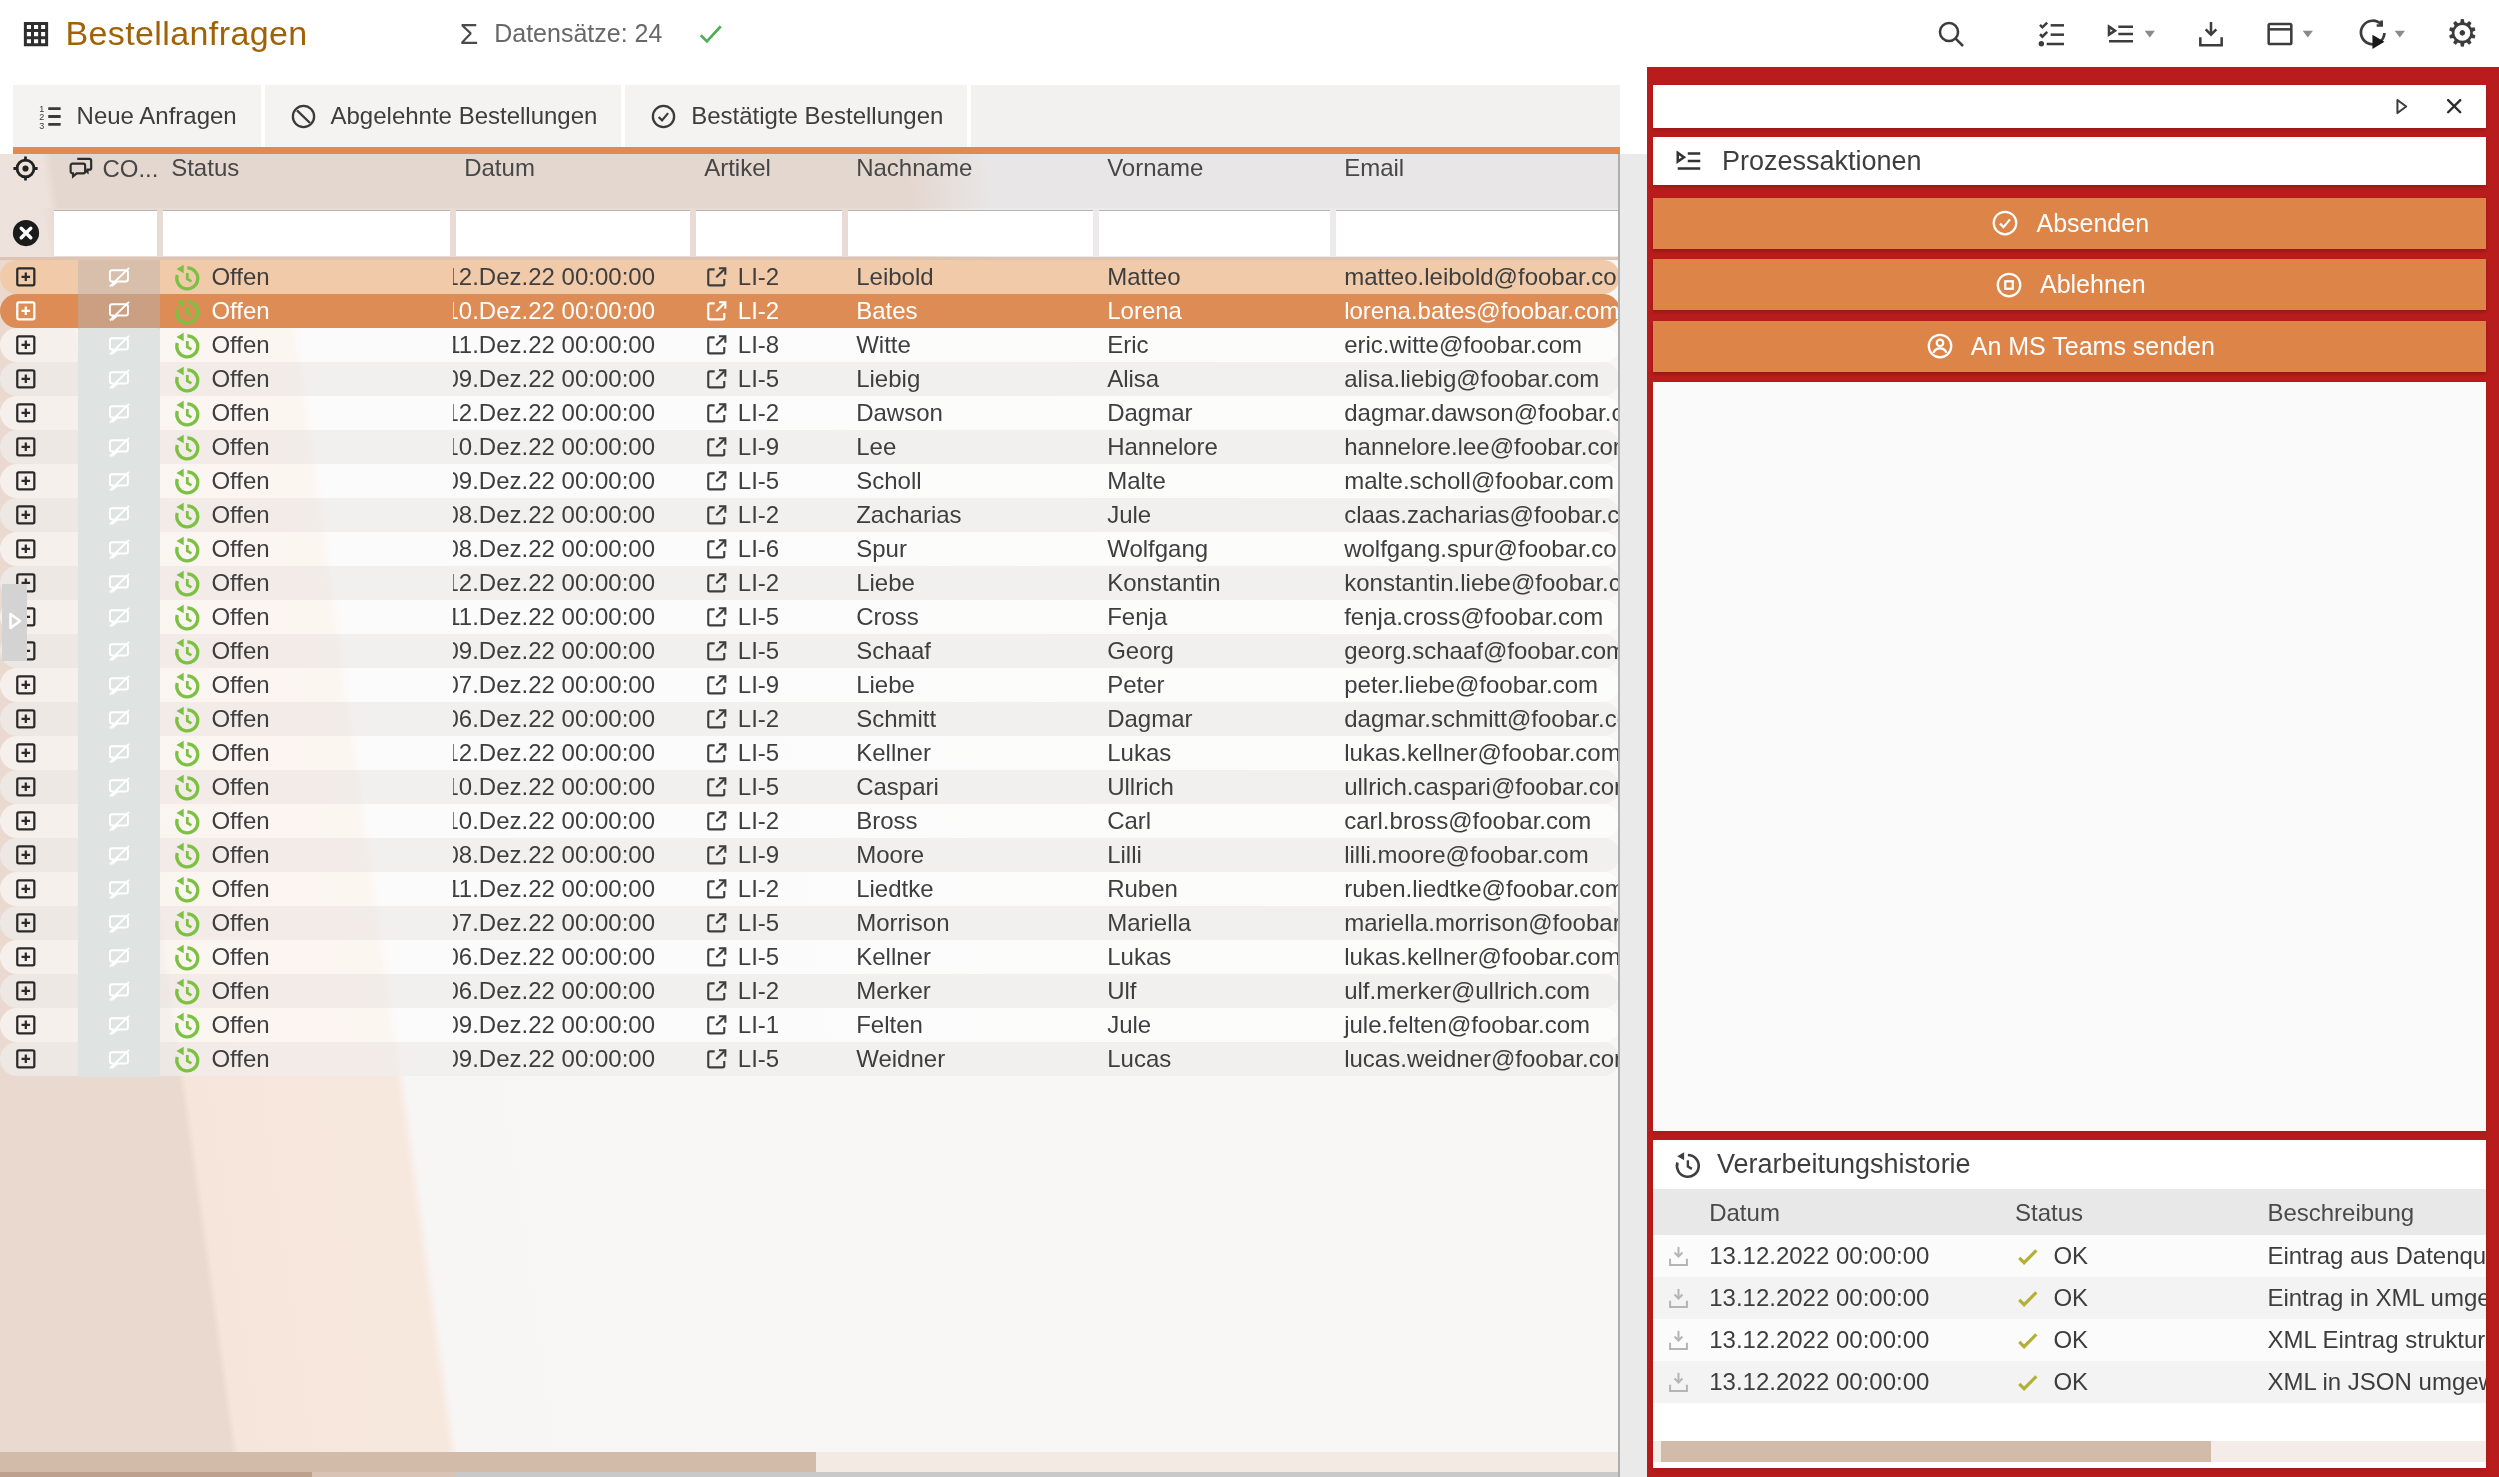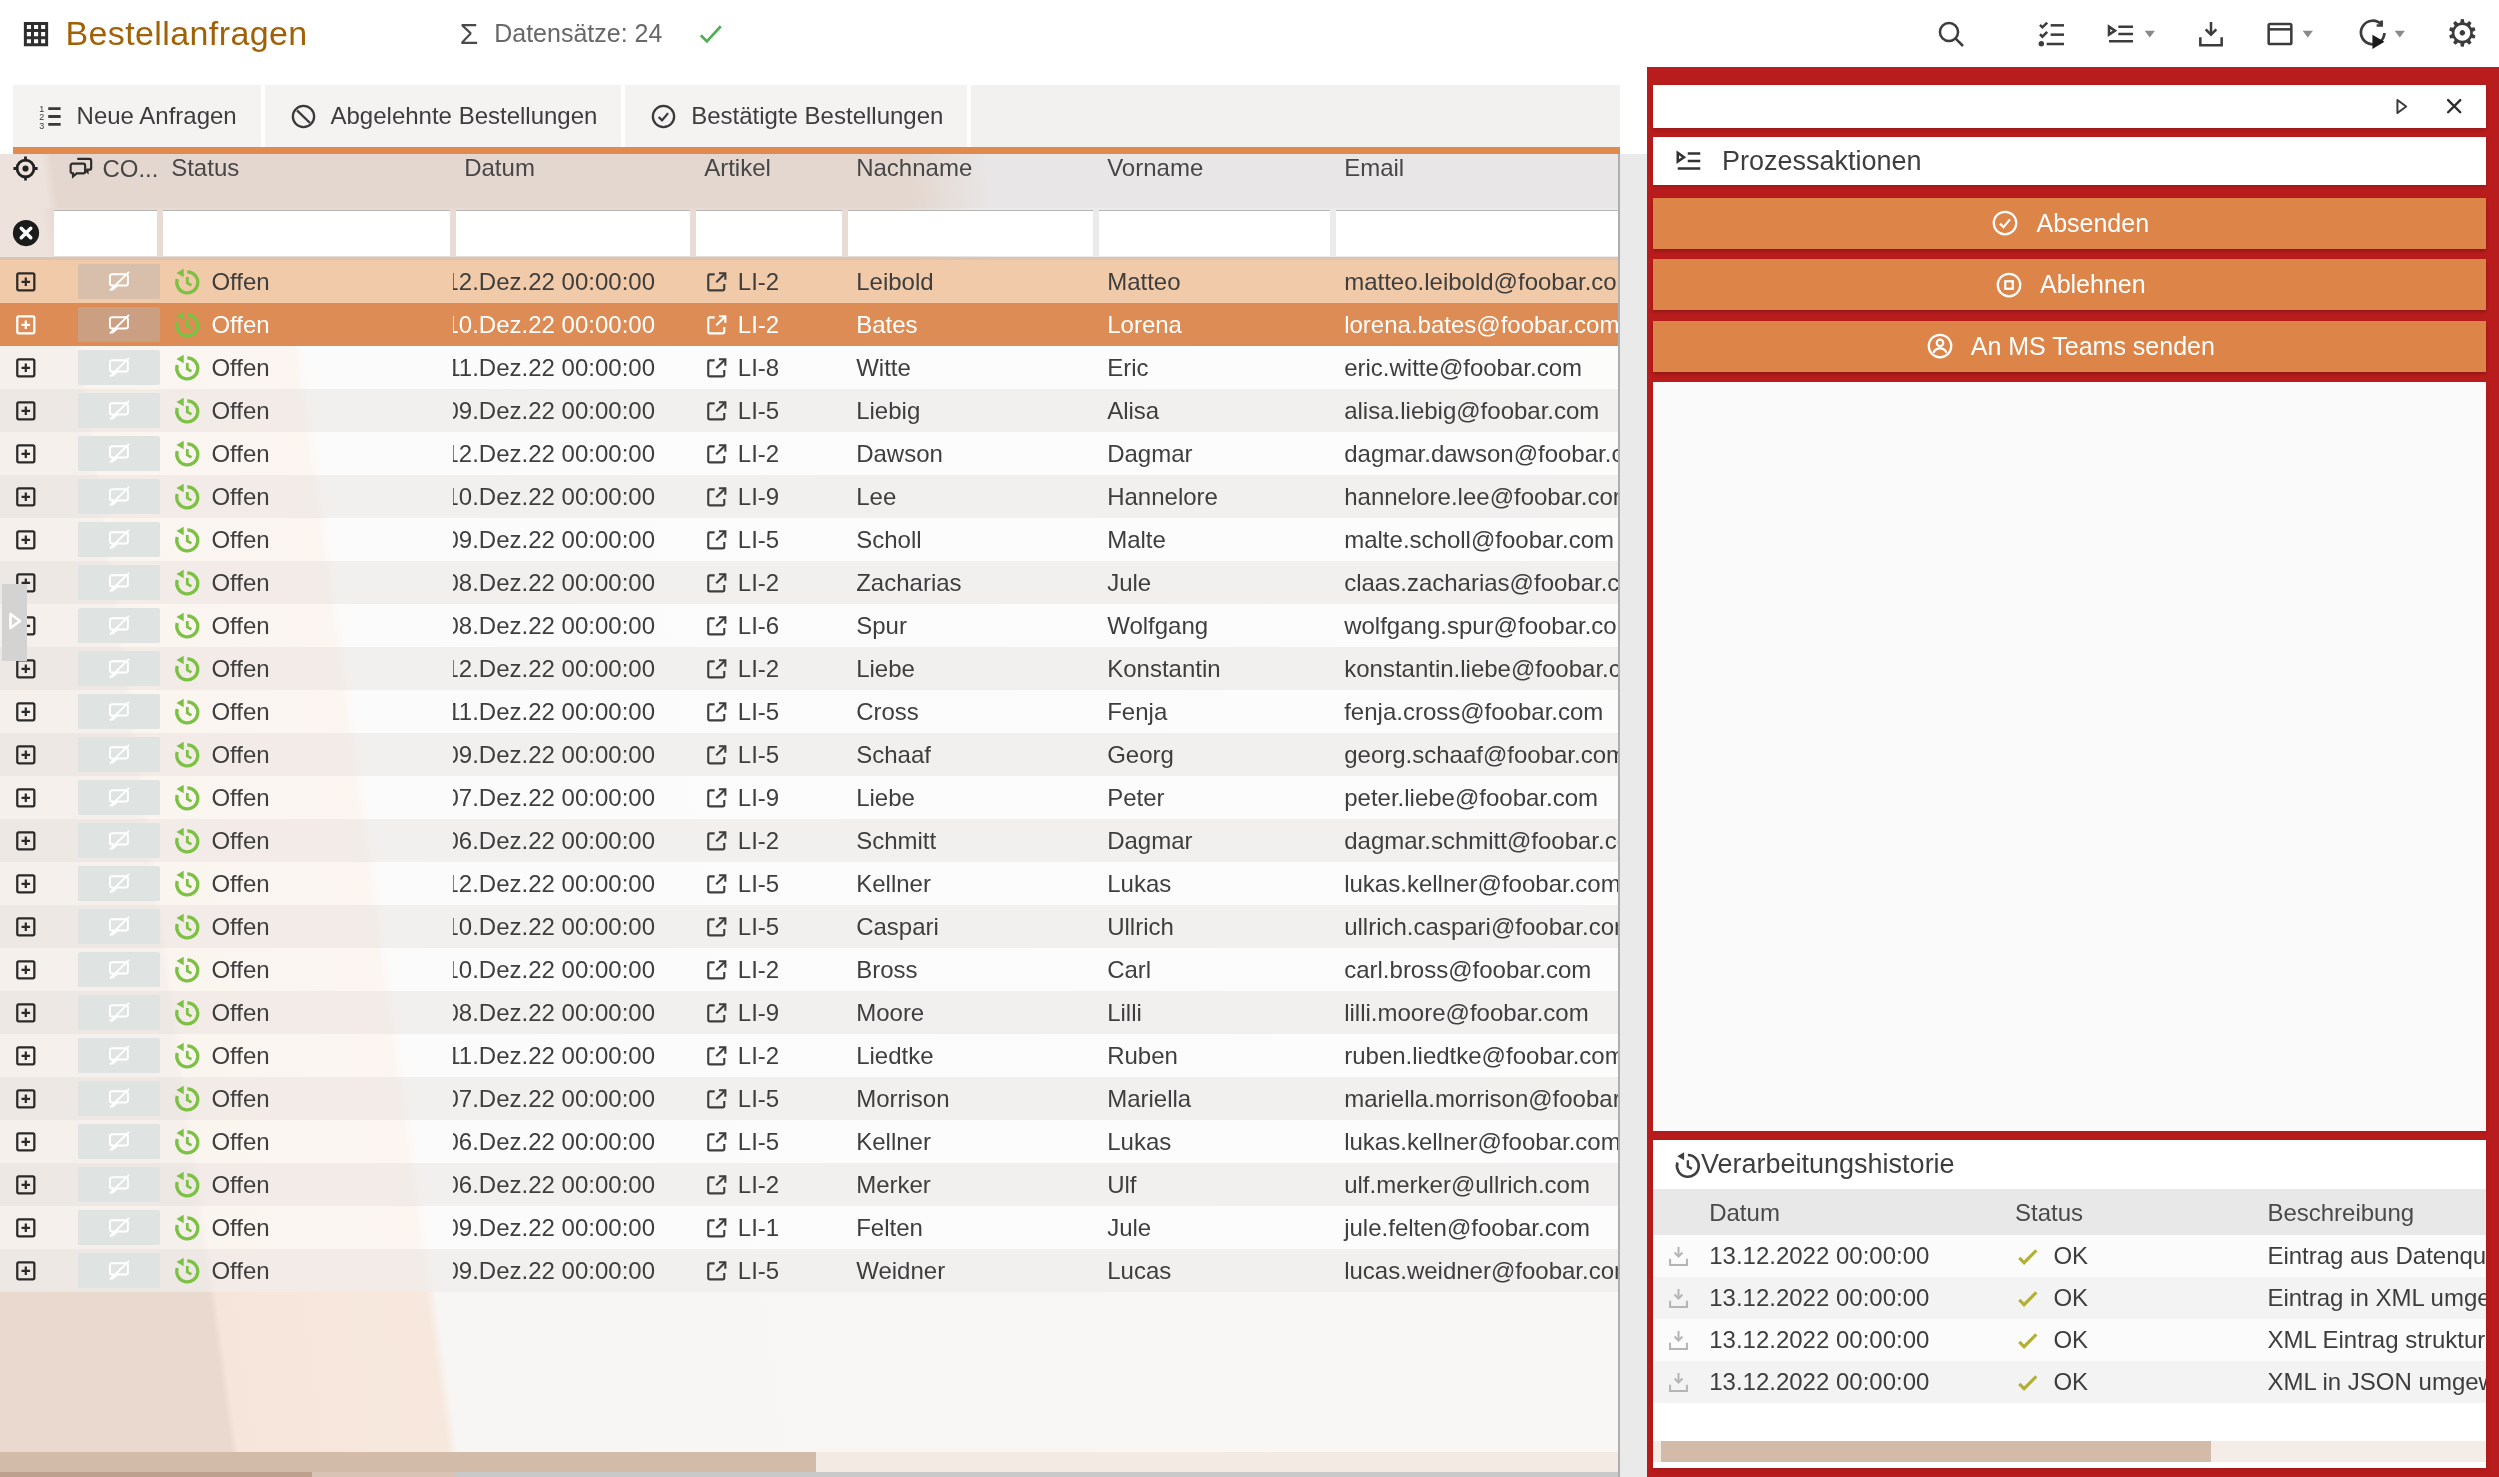--- a/index.html
+++ b/index.html
@@ -44,21 +44,21 @@
   .c6 { width:237px; flex:none; }
   .c7 { width:288px; flex:none; }
   .gh-cell.c1 { padding-left:16px; gap:6.4px; }
 
   .filter-row { display:flex; height:52px; align-items:stretch; border-bottom:3.2px solid #dcc3b2;
     background:linear-gradient(82deg,rgba(242,236,232,.5) 0 3%,#e7dbd4 3.6% 56%,#eceaea 61% 100%); }
   .fl-cell { flex:none; display:flex; align-items:center; justify-content:center; }
   .fl-cell input { width:calc(100% - 6.4px); height:46px; border:none; border-top:1.6px solid #b5b5b5; background:#fff; outline:none; font-size:22.4px; padding:0 8px; }
 
   .rows-wrap { width:1620px; }
-  .row { display:flex; height:43px; align-items:center; font-size:24px; font-weight:300; color:#3e3e3e; cursor:pointer; }
+  .row { display:flex; height:34px; align-items:center; font-size:24px; font-weight:300; color:#3e3e3e; cursor:pointer;border-radius:17px; }
   .row:nth-child(odd) { background:rgba(255,255,255,.60); }
   .row:nth-child(even) { background:rgba(240,237,235,.72); }
   .row.hl-hover { background:#f0caa9; }
   .row.hl-selected { background:#de8c55; color:#fff; }
   .cell { overflow:hidden; white-space:nowrap; display:flex; align-items:center; padding-left:11.2px; }
   .cell.c0 { justify-content:center; padding-left:0; }
   .cell.c3 { justify-content:flex-end; padding-right:38px; padding-left:0; }
   .expand-ic { color:#2a2a2a; }
   .row.hl-selected .expand-ic { color:#fff; }
   .notif-chip { width:83px; height:35px; margin-left:16px; border-radius:1.6px; background:#dfe4e3; display:flex; align-items:center; justify-content:center; }
@@ -77,21 +77,21 @@
   .bottom-strip { position:absolute; left:0; bottom:0; width:1620px; height:4.8px;
     background:linear-gradient(90deg,#bda08e 0 312px,#d9c3b4 312px 456px,#c9c9c9 456px 100%); }
 
   
   .panel { position:absolute; left:1647px; top:67px; width:852px; height:1411px; background:#b91c1c; padding:17.6px 12.8px 9.6px 6.4px; display:flex; flex-direction:column; }
   .panel-topbar { height:43px; flex:none; background:#fff; box-shadow:0 1.6px 4px rgba(0,0,0,.18); display:flex; align-items:center; justify-content:flex-end; gap:32px; padding-right:21px; margin-bottom:9.6px; }
   .actions-card { height:48px; flex:none; background:#fff; box-shadow:0 2.4px 4px rgba(0,0,0,.16); display:flex; align-items:center; gap:17.6px; padding-left:21px; font-size:27px; color:#3e3e3e; margin-bottom:12.8px; }
   .pbtn { height:51px; flex:none; border:none; margin-bottom:10.4px; background:#dd8449; color:#fff; display:flex; align-items:center; justify-content:center; gap:16px; font-size:25px; font-weight:300; font-family:inherit; cursor:pointer; box-shadow:0 1.6px 3.2px rgba(0,0,0,.22); }
   .panel-fill { flex:1; background:#fafafa; box-shadow:0 1.6px 4.8px rgba(0,0,0,.10); }
   .hist-card { flex:none; height:328px; background:#fff; box-shadow:0 1.6px 4.8px rgba(0,0,0,.14); margin-top:9.6px; display:flex; flex-direction:column; overflow:hidden; }
-  .hist-title { height:50px; flex:none; display:flex; align-items:center; padding-left:17.6px; font-size:27px; color:#3e3e3e; border-bottom:1.6px solid #e8e8e8; }
+  .hist-title { height:50px; flex:none; display:flex; align-items:center; gap:16px; padding-left:17.6px; font-size:27px; color:#3e3e3e; border-bottom:1.6px solid #e8e8e8; }
   .hist-header { height:45px; flex:none; background:#e9e8e8; display:flex; align-items:center; font-size:24px; color:#4a4a4a; }
   .hc0 { width:51px; flex:none; display:flex; justify-content:center; }
   .hc1 { width:301px; flex:none; padding-left:4.8px; }
   .hc2 { width:262px; flex:none; padding-left:9.6px; display:flex; align-items:center; gap:12.8px; }
   .hc3 { flex:1; overflow:hidden; white-space:nowrap; }
   .hist-row { height:42px; flex:none; display:flex; align-items:center; font-size:24px; font-weight:300; }
   .hist-row:nth-child(odd) { background:#fbfbfb; }
   .hist-row:nth-child(even) { background:#f3f3f3; }
   .hist-scroll { margin-top:auto; flex:none; height:21px; background:#f4ece6; margin-bottom:6.4px; position:relative; }
   .hist-thumb { position:absolute; left:8px; top:0; height:21px; width:66%; background:#d3bba9; }

